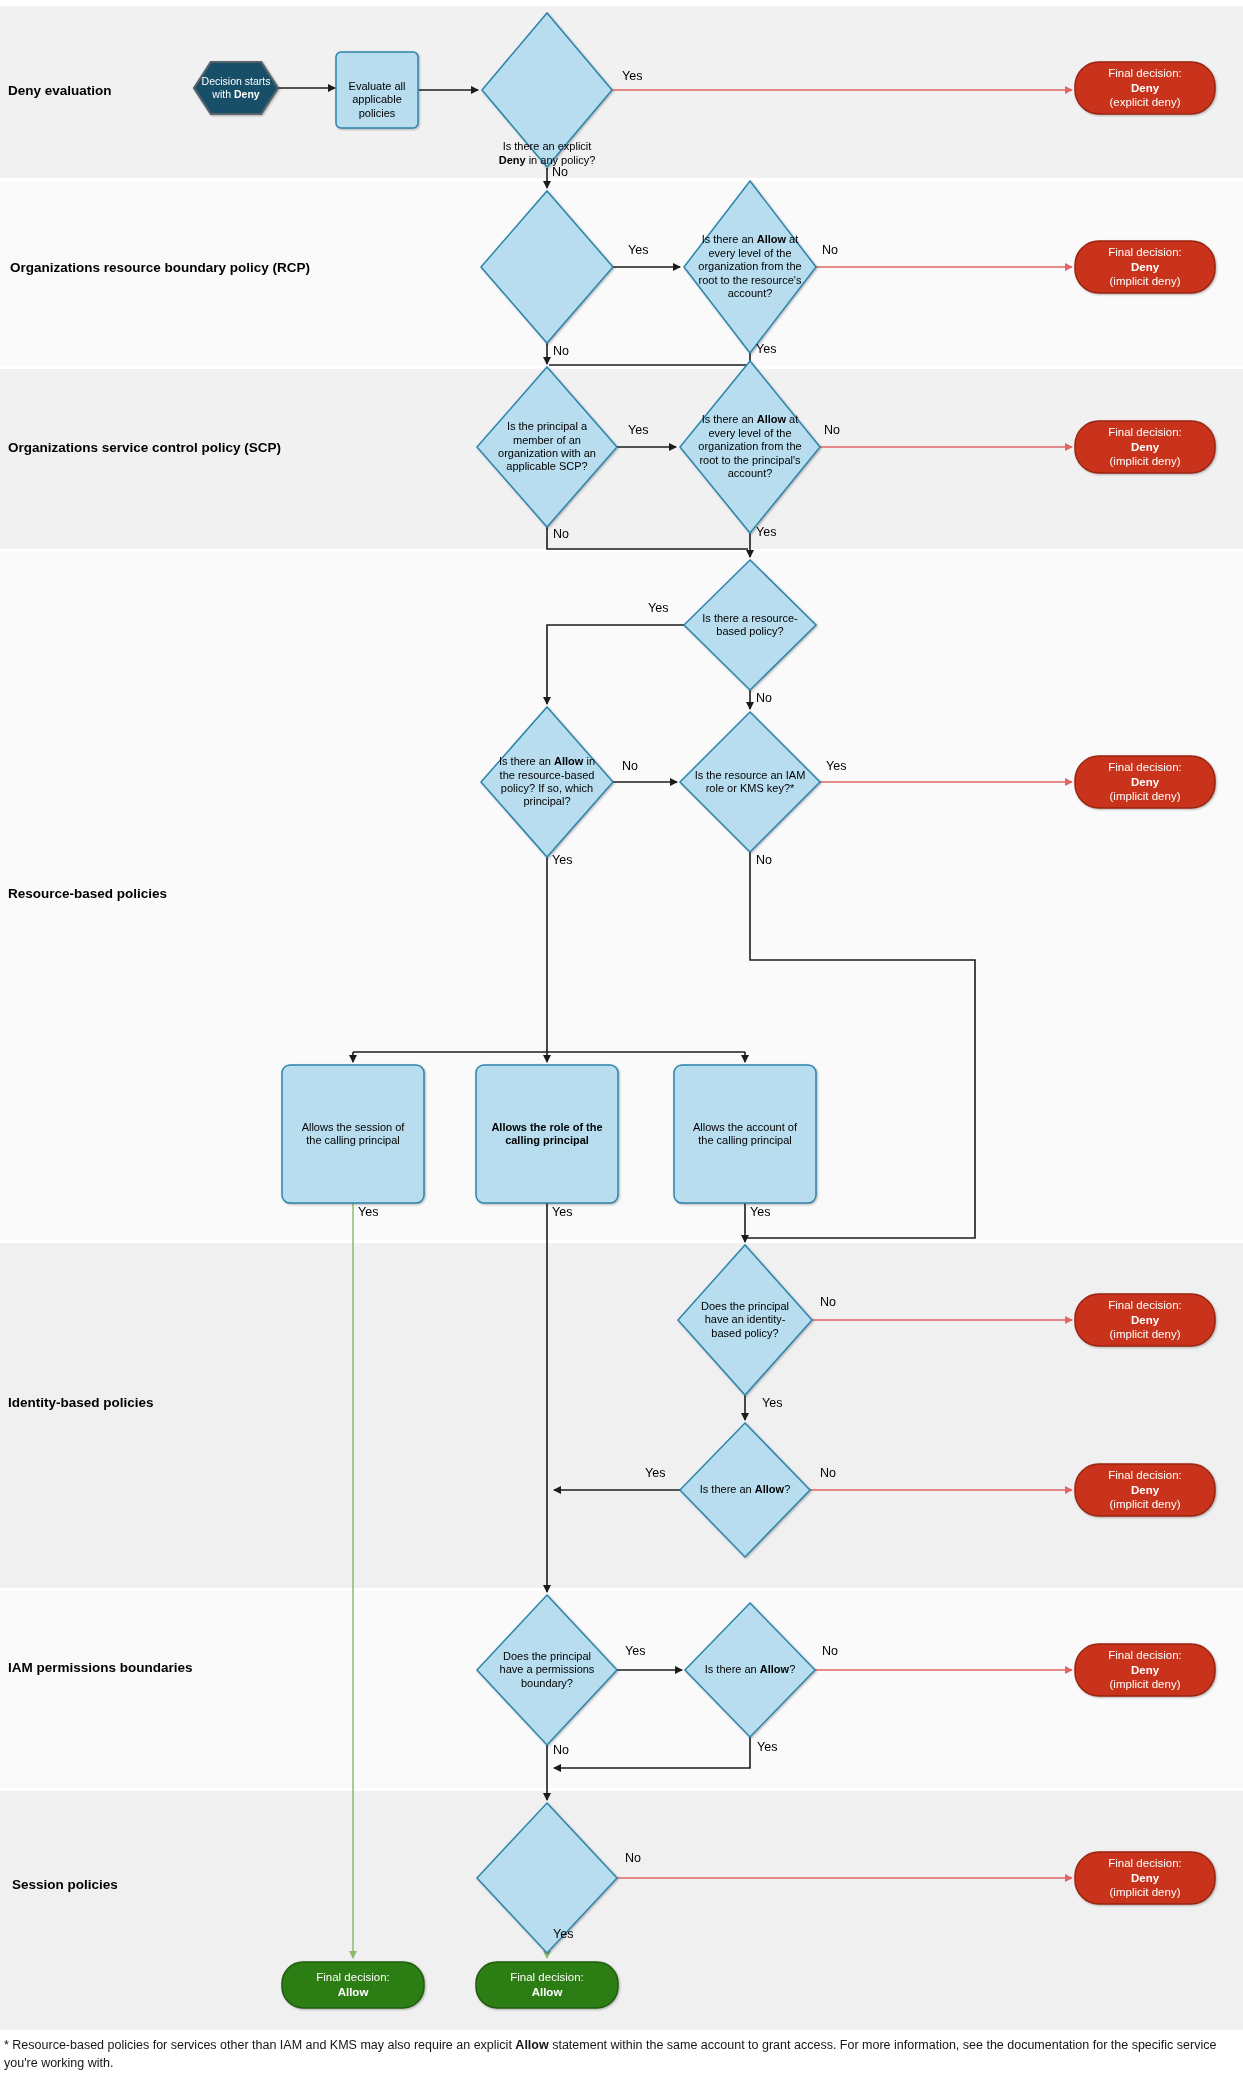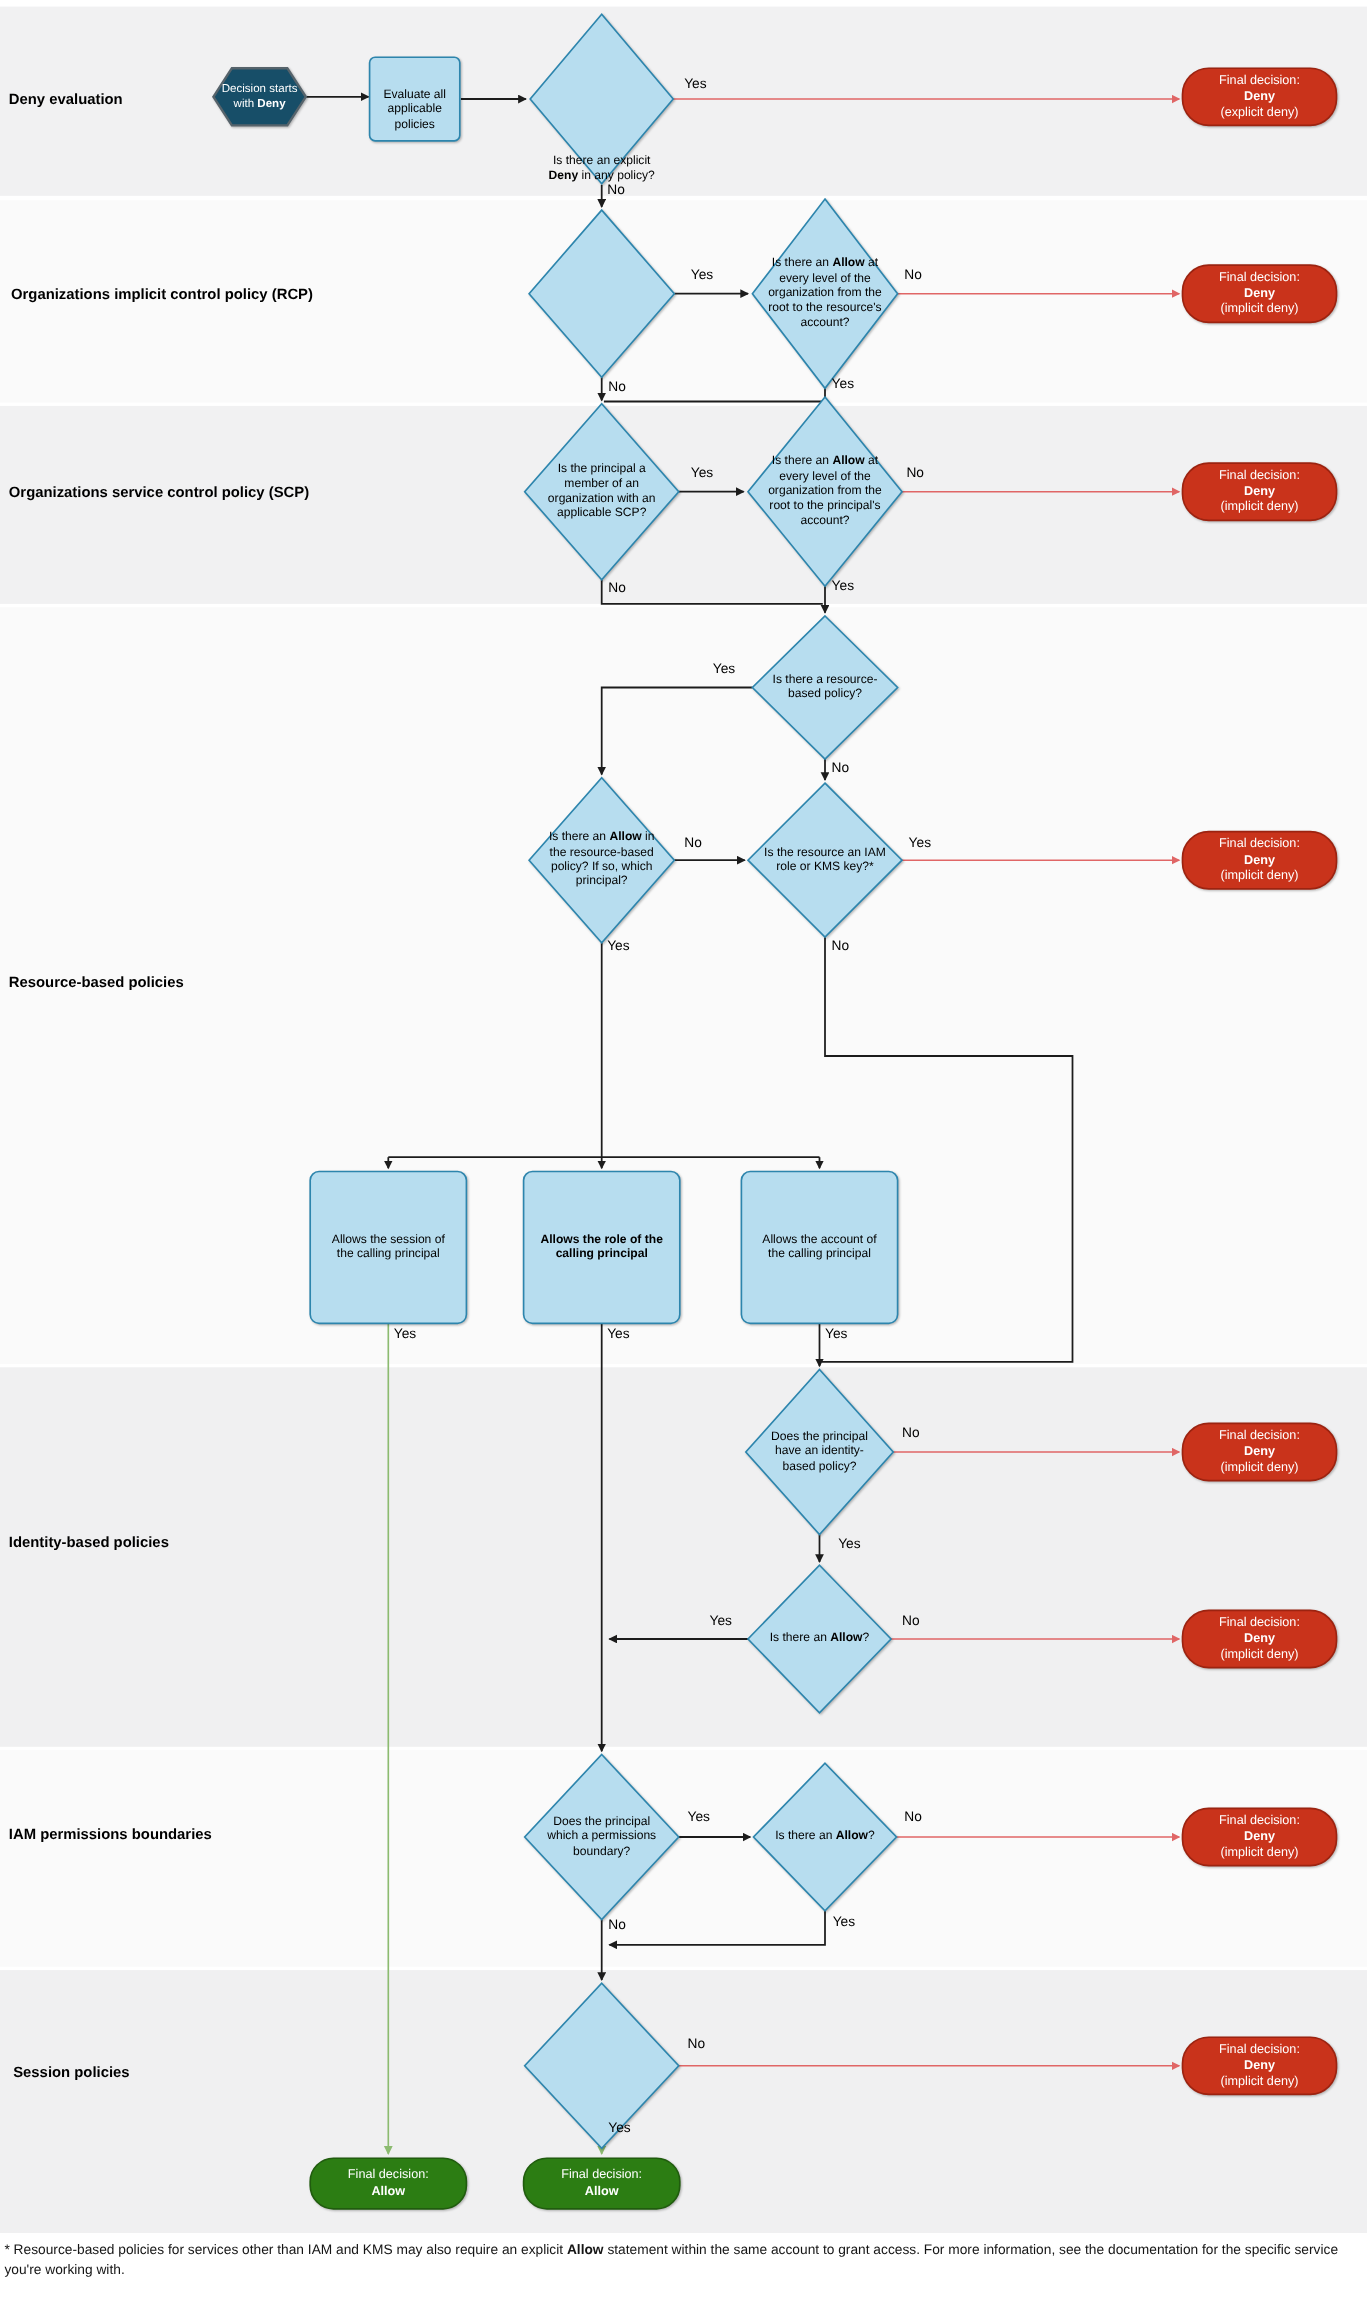--- a/index.html
+++ b/index.html
@@ -19,21 +19,21 @@
             font-size:12.5px;line-height:1.45;color:#151515;background:#fff;}
   .shape{filter:drop-shadow(1.5px 1.5px 1px rgba(0,0,0,0.28));}
 </style>
 </head>
 <body>
 
 <div id="canvas">
     <div class="band" style="top: 6px; height: 172px; background: rgb(241, 241, 242); z-index: 1;"></div>
     <div class="band-label" style="left: 8px; top: 90px; z-index: 3;">Deny evaluation</div>
     <div class="band" style="top: 182px; height: 184px; background: rgb(250, 250, 250); z-index: 1;"></div>
-    <div class="band-label" style="left: 10px; top: 267px; z-index: 3;">Organizations implicit control policy (RCP)</div>
+    <div class="band-label" style="left: 10px; top: 267px; z-index: 3;">Organizations resource boundary policy (RCP)</div>
     <div class="band" style="top: 369px; height: 180px; background: rgb(241, 241, 242); z-index: 1;"></div>
     <div class="band-label" style="left: 8px; top: 447px; z-index: 3;">Organizations service control policy (SCP)</div>
     <div class="band" style="top: 552px; height: 688px; background: rgb(250, 250, 250); z-index: 1;"></div>
     <div class="band-label" style="left: 8px; top: 893px; z-index: 3;">Resource-based policies</div>
     <div class="band" style="top: 1243px; height: 345px; background: rgb(240, 240, 241); z-index: 1;"></div>
     <div class="band-label" style="left: 8px; top: 1402px; z-index: 3;">Identity-based policies</div>
     <div class="band" style="top: 1591px; height: 197px; background: rgb(250, 250, 250); z-index: 1;"></div>
     <div class="band-label" style="left: 8px; top: 1667px; z-index: 3;">IAM permissions boundaries</div>
     <div class="band" style="top: 1791px; height: 239px; background: rgb(240, 240, 241); z-index: 1;"></div>
     <div class="band-label" style="left: 12px; top: 1884px; z-index: 3;">Session policies</div>
@@ -195,21 +195,21 @@
       <div class="inner">Is there an <b>Allow</b>?</div>
     </div>
     <div class="node-text" style="left: 1075px; top: 1464px; width: 140px; height: 52px;">
       <div class="inner" style="width: 100%;">
         <div class="oval-line">Final decision:</div>
         <div class="oval-line" style="font-weight: bold;">Deny</div>
         <div class="oval-line">(implicit deny)</div>
       </div>
     </div>
     <div class="node-text" style="left: 477px; top: 1595px; width: 140px; height: 150px;">
-      <div class="inner">Does the principal which a permissions boundary?</div>
+      <div class="inner">Does the principal have a permissions boundary?</div>
     </div>
     <div class="node-text" style="left: 685px; top: 1603px; width: 130px; height: 134px;">
       <div class="inner">Is there an <b>Allow</b>?</div>
     </div>
     <div class="node-text" style="left: 1075px; top: 1644px; width: 140px; height: 52px;">
       <div class="inner" style="width: 100%;">
         <div class="oval-line">Final decision:</div>
         <div class="oval-line" style="font-weight: bold;">Deny</div>
         <div class="oval-line">(implicit deny)</div>
       </div>

